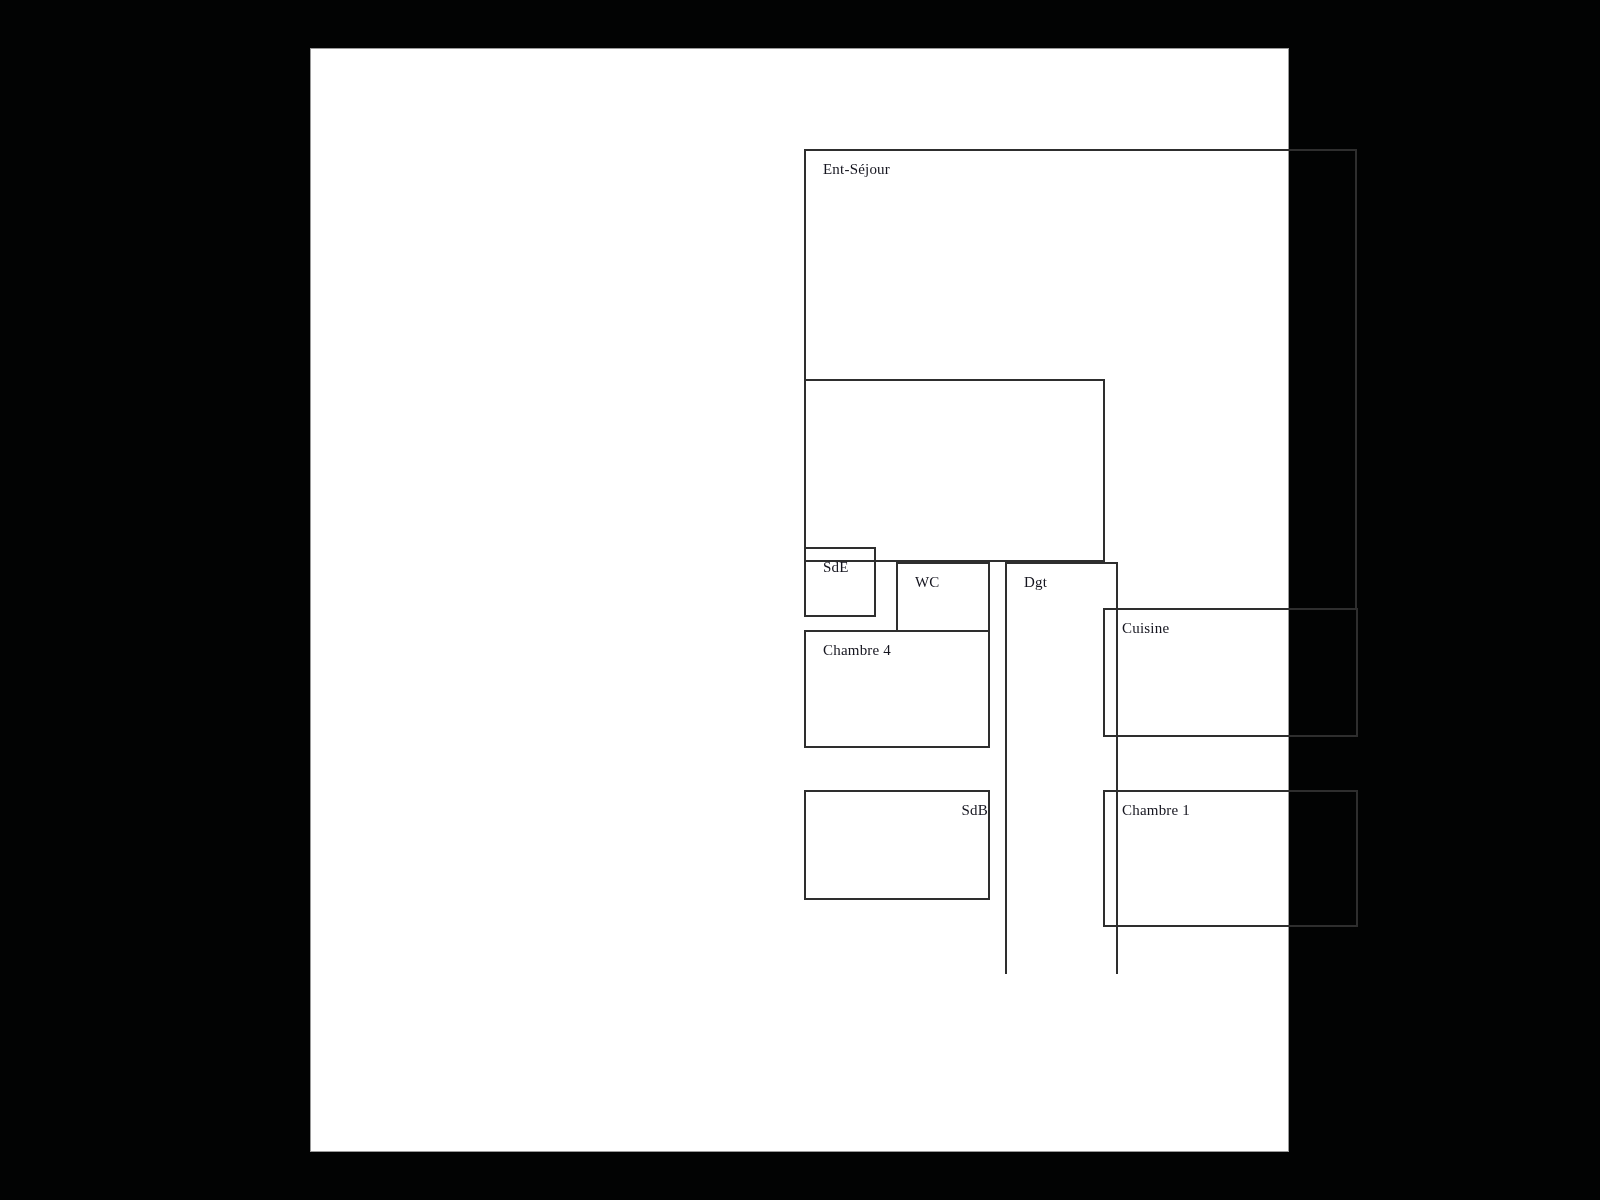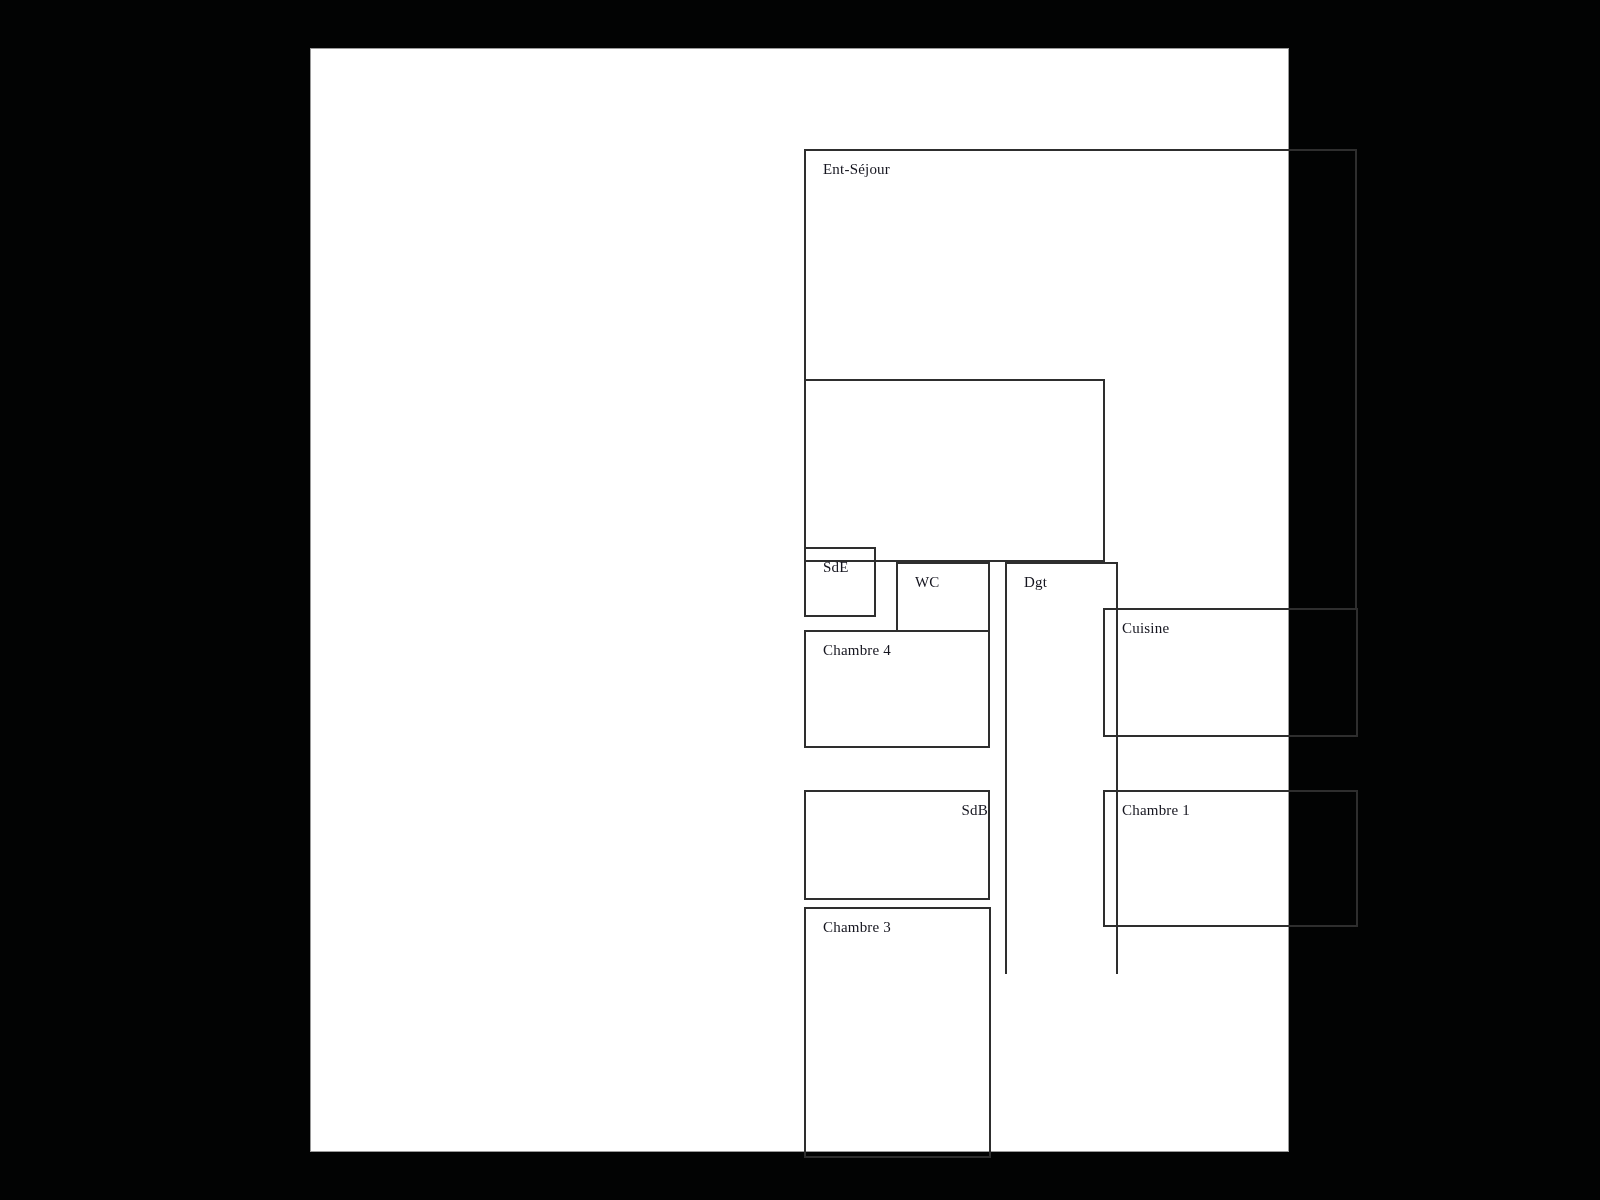--- a/index.html
+++ b/index.html
@@ -86,19 +86,16 @@
     </div>
 
     <div class="room r-cuisine">
       <span class="lbl">Cuisine</span>
     </div>
 
     <div class="room r-chambre1">
       <span class="lbl">Chambre 1</span>
     </div>
 
-    <div class="room r-chambre3">
-      <span class="lbl">Chambre 3</span>
-    </div>
 
 
   </div>
 </div>
 
 </body></html>

